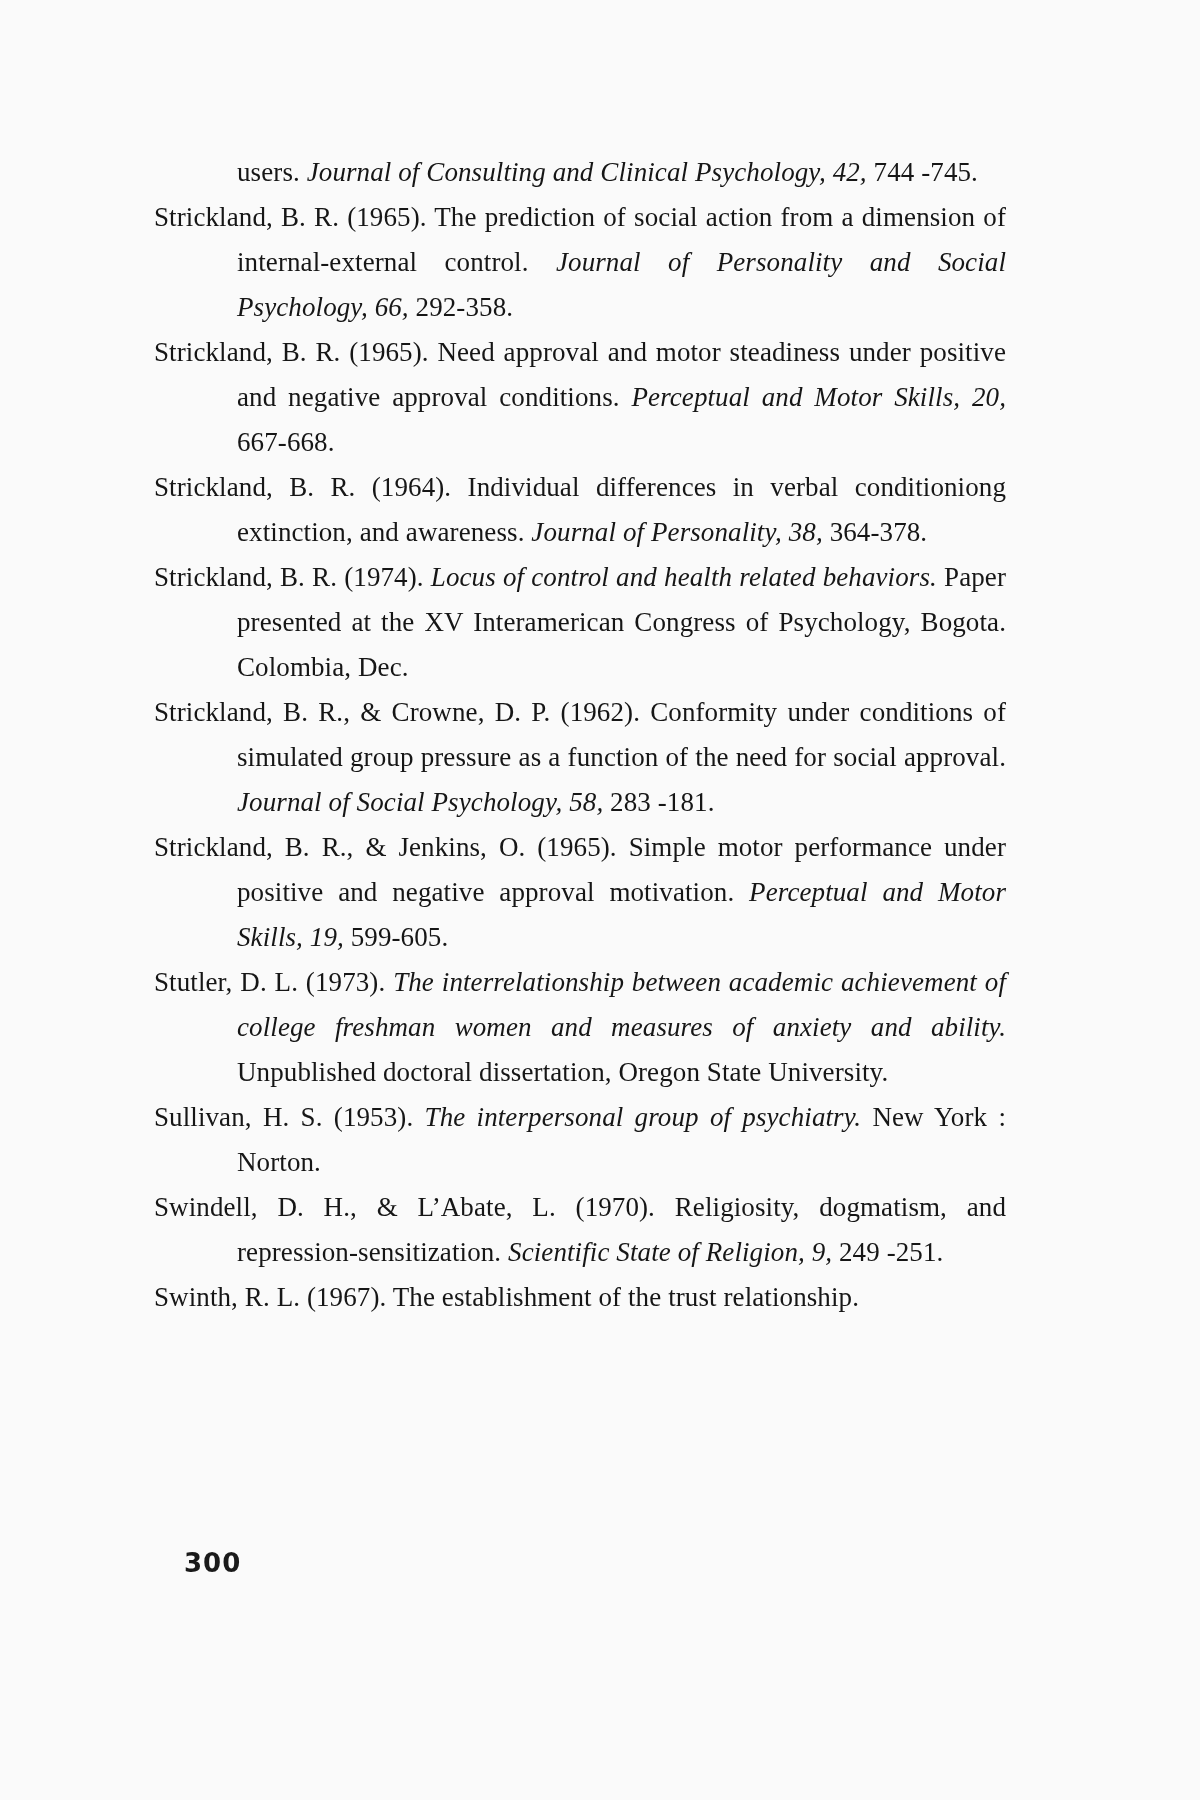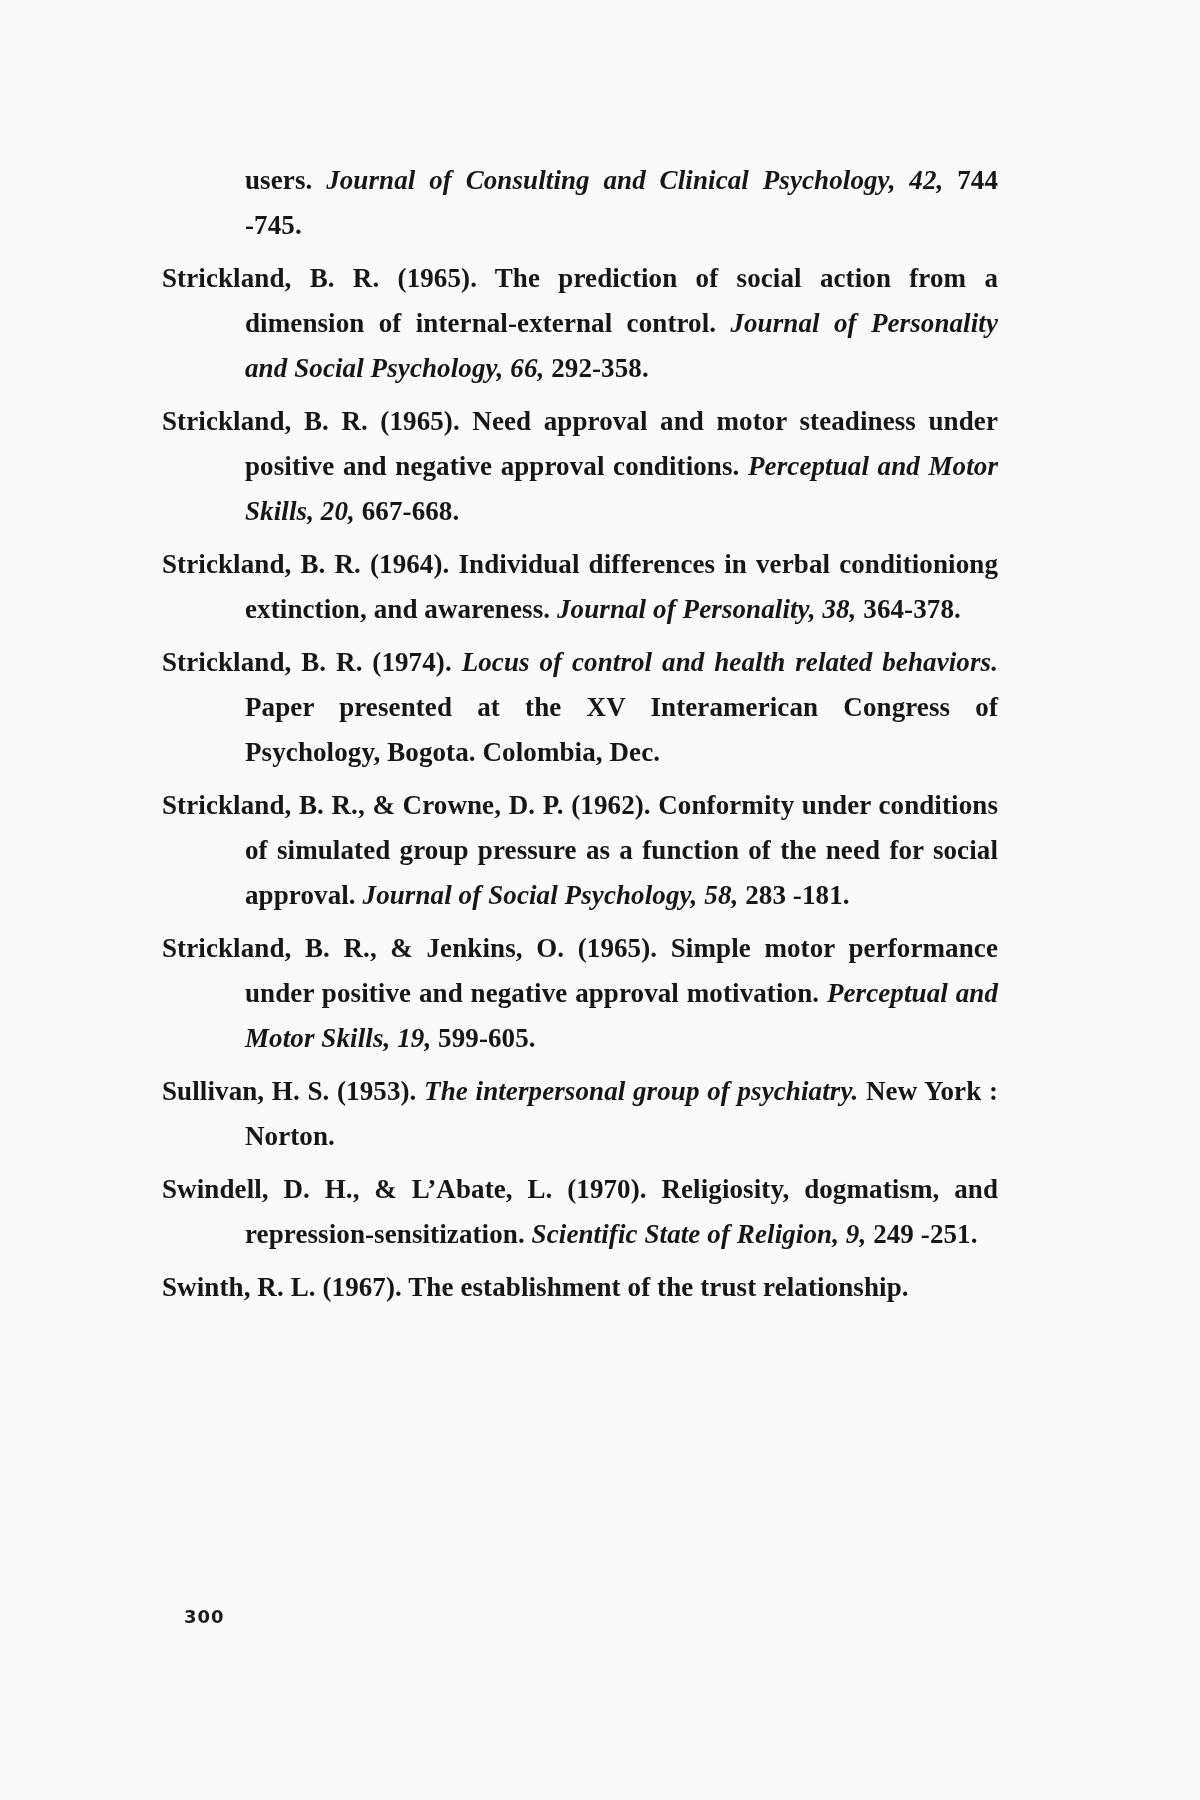--- a/index.html
+++ b/index.html
@@ -20,36 +20,35 @@
       left: 154px;
       top: 150px;
       width: 852px;
     }
     .ref {
       font-size: 27px;
       line-height: 45px;
       padding-left: 83px;
       text-indent: -83px;
       text-align: justify;
-      margin: 8px;
+      margin: 0;
       letter-spacing: 0.1px;
-      font-weight: bold;
     }
     .ref.cont {
       padding-left: 83px;
       text-indent: 0;
     }
     .ref i {
       font-style: italic;
     }
     .page-number {
       position: absolute;
       left: 184px;
-      top: 1606px;
-      font-size: 18px;
+      top: 1548px;
+      font-size: 26px;
       font-weight: bold;
       font-family: "DejaVu Sans", sans-serif;
       color: #1a1a1a;
       letter-spacing: 1px;
     }
   </style>
 </head>
 <body>
 
 <div class="page">
@@ -68,20 +67,23 @@
   <p class="ref">
     <span>Strickland, B. R. (1974). </span><i>Locus of control and health related behaviors.</i><span> Paper presented at the XV Interamerican Congress of Psychology, Bogota. Colombia, Dec.</span>
   </p>
   <p class="ref">
     <span>Strickland, B. R., &amp; Crowne, D. P. (1962). Conformity under conditions of simulated group pressure as a function of the need for social approval. </span><i>Journal of Social Psychology, 58,</i><span> 283 -181.</span>
   </p>
   <p class="ref">
     <span>Strickland, B. R., &amp; Jenkins, O. (1965). Simple motor performance under positive and negative approval motivation. </span><i>Perceptual and Motor Skills, 19,</i><span> 599-605.</span>
   </p>
   <p class="ref">
+    <span>Stutler, D. L. (1973). </span><i>The interrelationship between academic achievement of college freshman women and measures of anxiety and ability.</i><span> Unpublished doctoral dissertation, Oregon State University.</span>
+  </p>
+  <p class="ref">
     <span>Sullivan, H. S. (1953). </span><i>The interpersonal group of psychiatry.</i><span> New York : Norton.</span>
   </p>
   <p class="ref">
     <span>Swindell, D. H., &amp; L’Abate, L. (1970). Religiosity, dogmatism, and repression-sensitization. </span><i>Scientific State of Religion, 9,</i><span> 249 -251.</span>
   </p>
   <p class="ref">
     <span>Swinth, R. L. (1967). The establishment of the trust relationship.</span>
   </p>
 </div>
 

